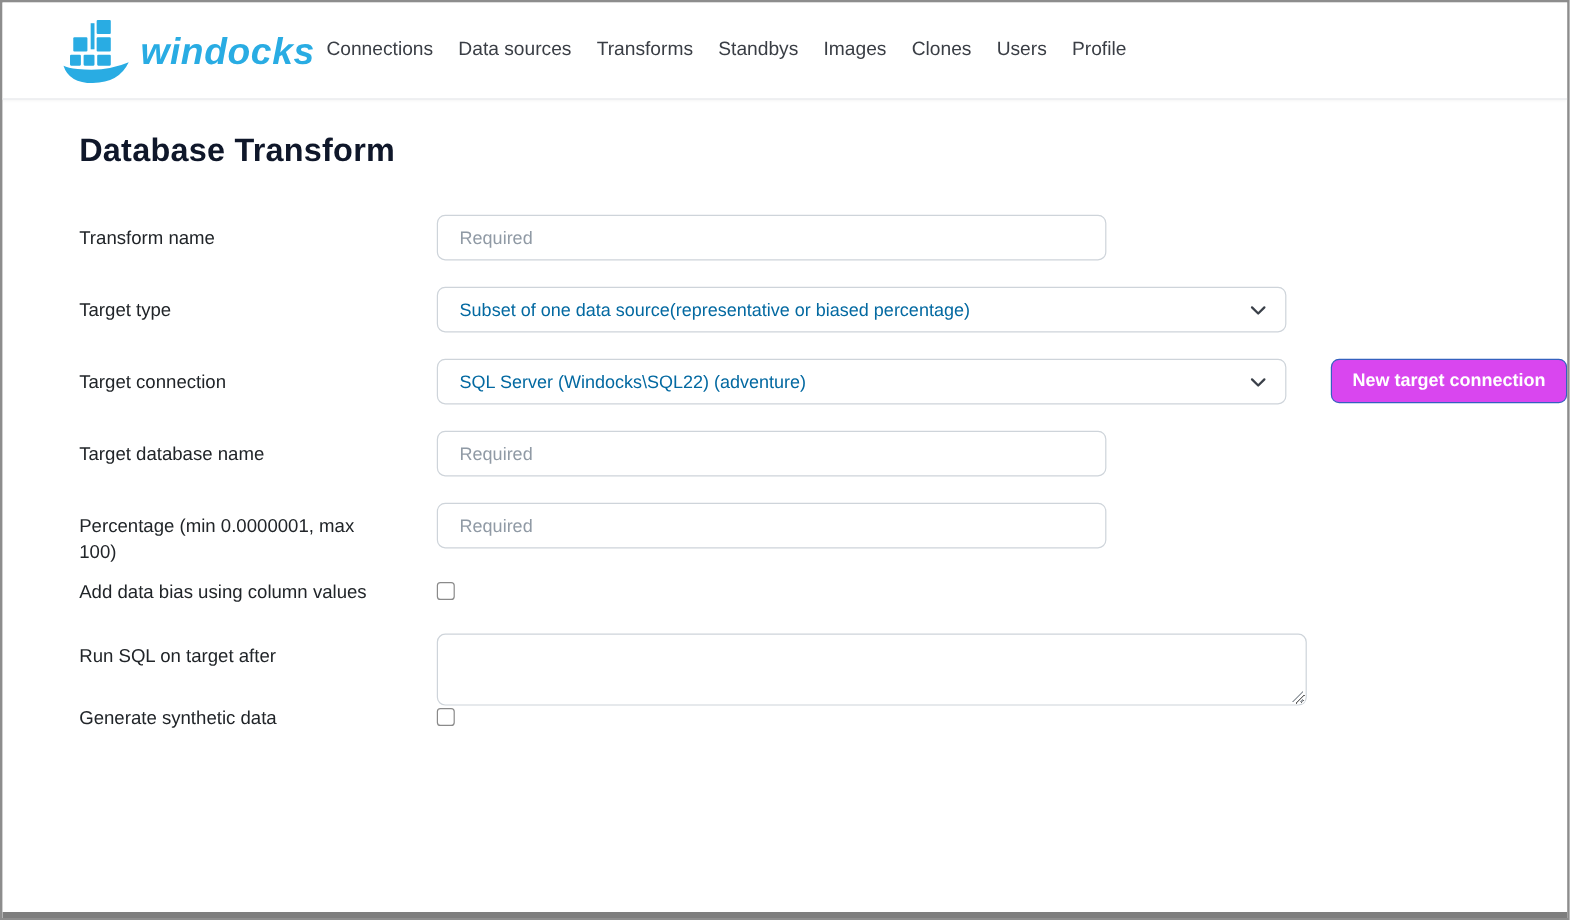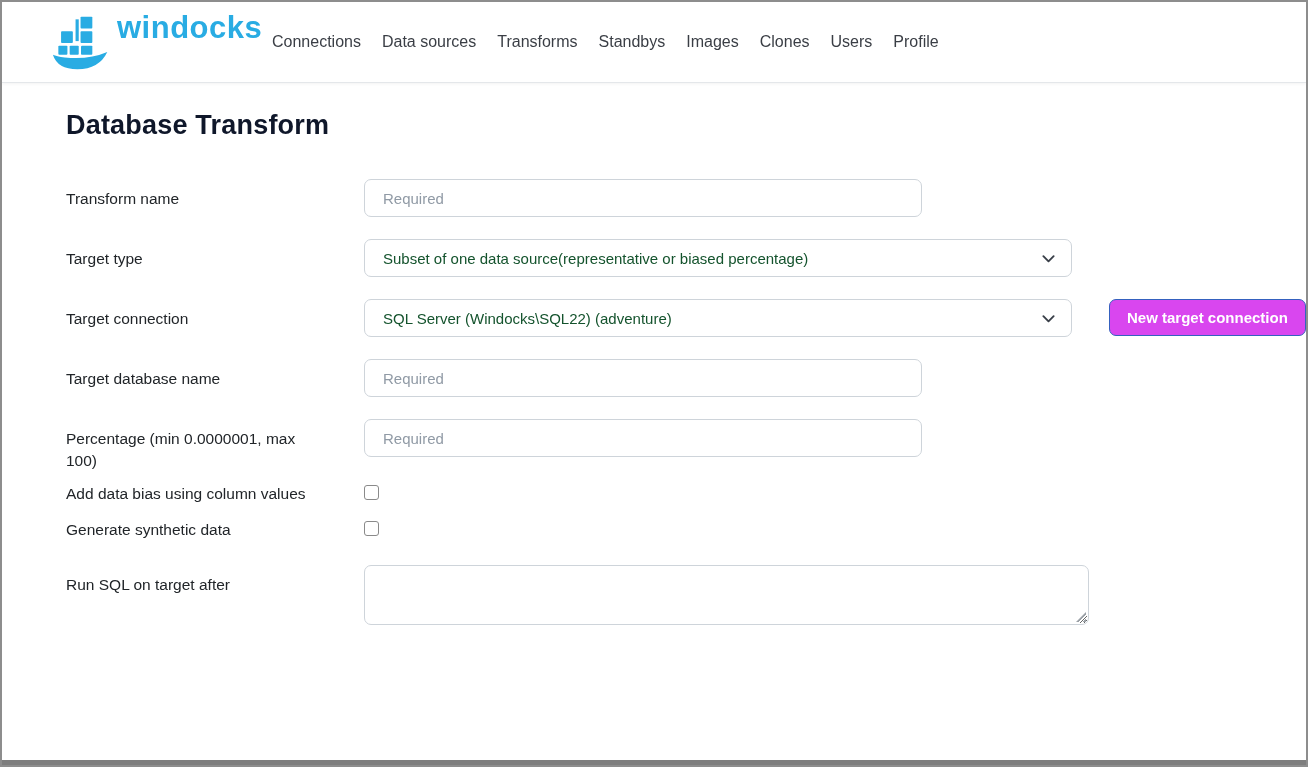--- a/index.html
+++ b/index.html
@@ -10,21 +10,21 @@
     color:#212529;
   }
   .bottom-edge{position:absolute;left:0;right:0;bottom:0;height:5px;background:#7e7e7e;}
 
   
   header{
     height:80px;display:flex;align-items:center;padding-left:50px;
     border-bottom:1px solid #e4e7ea;box-shadow:0 1px 3px rgba(0,0,0,.05);
     background:#fff;
   }
-  .logo{display:flex;width:212px;flex:0 0 auto;}
+  .logo{display:flex;align-items:center;width:212px;flex:0 0 auto;font-style:italic;}
   .logo svg{width:58px;height:60px;display:block;}
   .wordmark{
     font-size:31px;font-weight:700;color:#29ace3;letter-spacing:.5px;
     margin-left:7px;line-height:1;
   }
   nav{display:flex;gap:21px;margin-left:8px;font-size:16px;}
   nav a{color:#3a3e45;text-decoration:none;cursor:pointer;white-space:nowrap;}
 
   
   main{padding:27px 0 0 64px;}
@@ -45,21 +45,21 @@
     border:1px solid #ced4da;border-radius:7px;background:#fff;
     padding:0 18px;font-family:inherit;font-size:15px;color:#15803d;outline:none;
   }
   .text-input::placeholder{color:#909aa5;opacity:1;}
 
   .select-wrap{position:relative;width:708px;height:38px;flex:0 0 auto;}
   .select-wrap select{
     -webkit-appearance:none;appearance:none;
     width:100%;height:100%;box-sizing:border-box;
     border:1px solid #ced4da;border-radius:7px;background:#fff;
-    padding:0 44px 0 18px;font-family:inherit;font-size:15px;color:#14532d;outline:none;
+    padding:0 44px 0 18px;font-family:inherit;font-size:15px;color:#0369a1;outline:none;
   }
   .chev{position:absolute;right:16px;top:12px;pointer-events:none;}
 
   .btn-primary{
     background:#d946ef;border:1px solid #3561bf;color:#fff;
     font-family:inherit;font-weight:700;font-size:15px;border-radius:7px;cursor:pointer;
   }
   .btn-new{height:37px;padding:0 17px;margin-left:37px;white-space:nowrap;}
 
   input[type="checkbox"]{
@@ -157,28 +157,28 @@
   <div class="row row-percentage">
     <div class="label">Percentage (min 0.0000001, max 100)</div>
     <input class="text-input" type="text" placeholder="Required" style="">
   </div>
 
   <div class="row checkbox-row">
     <div class="label">Add data bias using column values</div>
     <input type="checkbox" style="">
   </div>
 
-  <div class="row checkbox-row" style="margin-bottom:0;">
-    <div class="label">Generate synthetic data</div>
-    <input type="checkbox" style="">
-  </div>
-
   <div class="row row-textarea">
     <div class="label">Run SQL on target after</div>
     <div class="ta-wrap">
       <textarea style=""></textarea>
       <div class="grip"></div>
     </div>
   </div>
 
+  <div class="row checkbox-row" style="margin-bottom:0;">
+    <div class="label">Generate synthetic data</div>
+    <input type="checkbox" style="">
+  </div>
+
 </main>
 
 <div class="bottom-edge"></div>
 
 </body></html>

